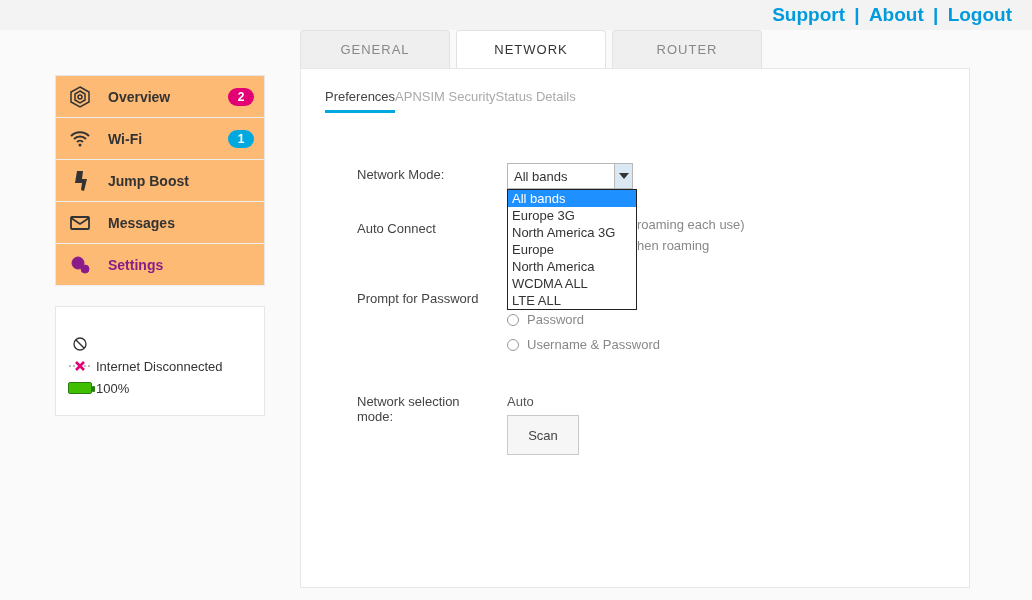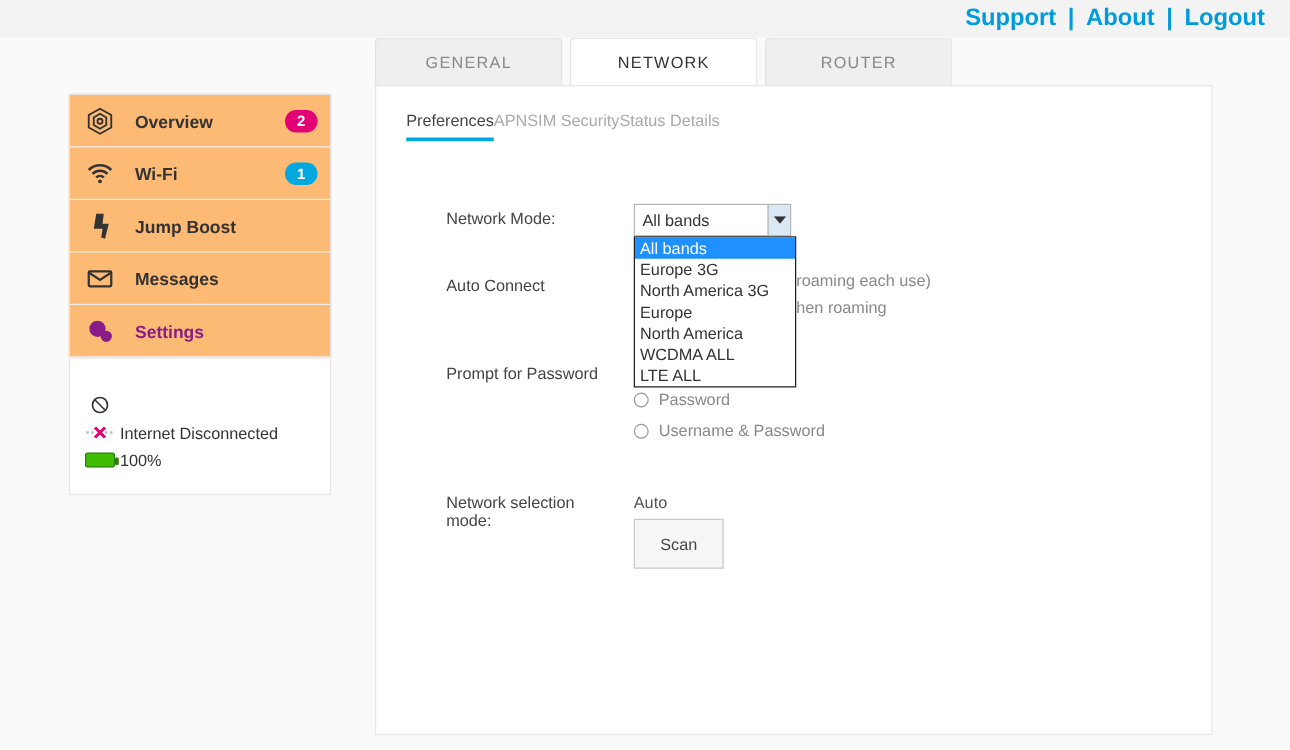--- a/index.html
+++ b/index.html
@@ -89,20 +89,21 @@
     font-size: 12px;
     font-weight: bold;
     text-align: center;
     line-height: 18px;
     padding: 0 6px;
   }
   .badge.pink { background: #E20074; }
   .badge.blue { background: #00A8E0; }
 
   .status-card {
+    margin-top: 20px;
     background: #fff;
     border: 1px solid #e6e6e6;
     padding: 24px 12px 14px 12px;
     font-size: 13px;
   }
   .status-line {
     display: flex;
     align-items: center;
     margin: 4px 0;
   }

